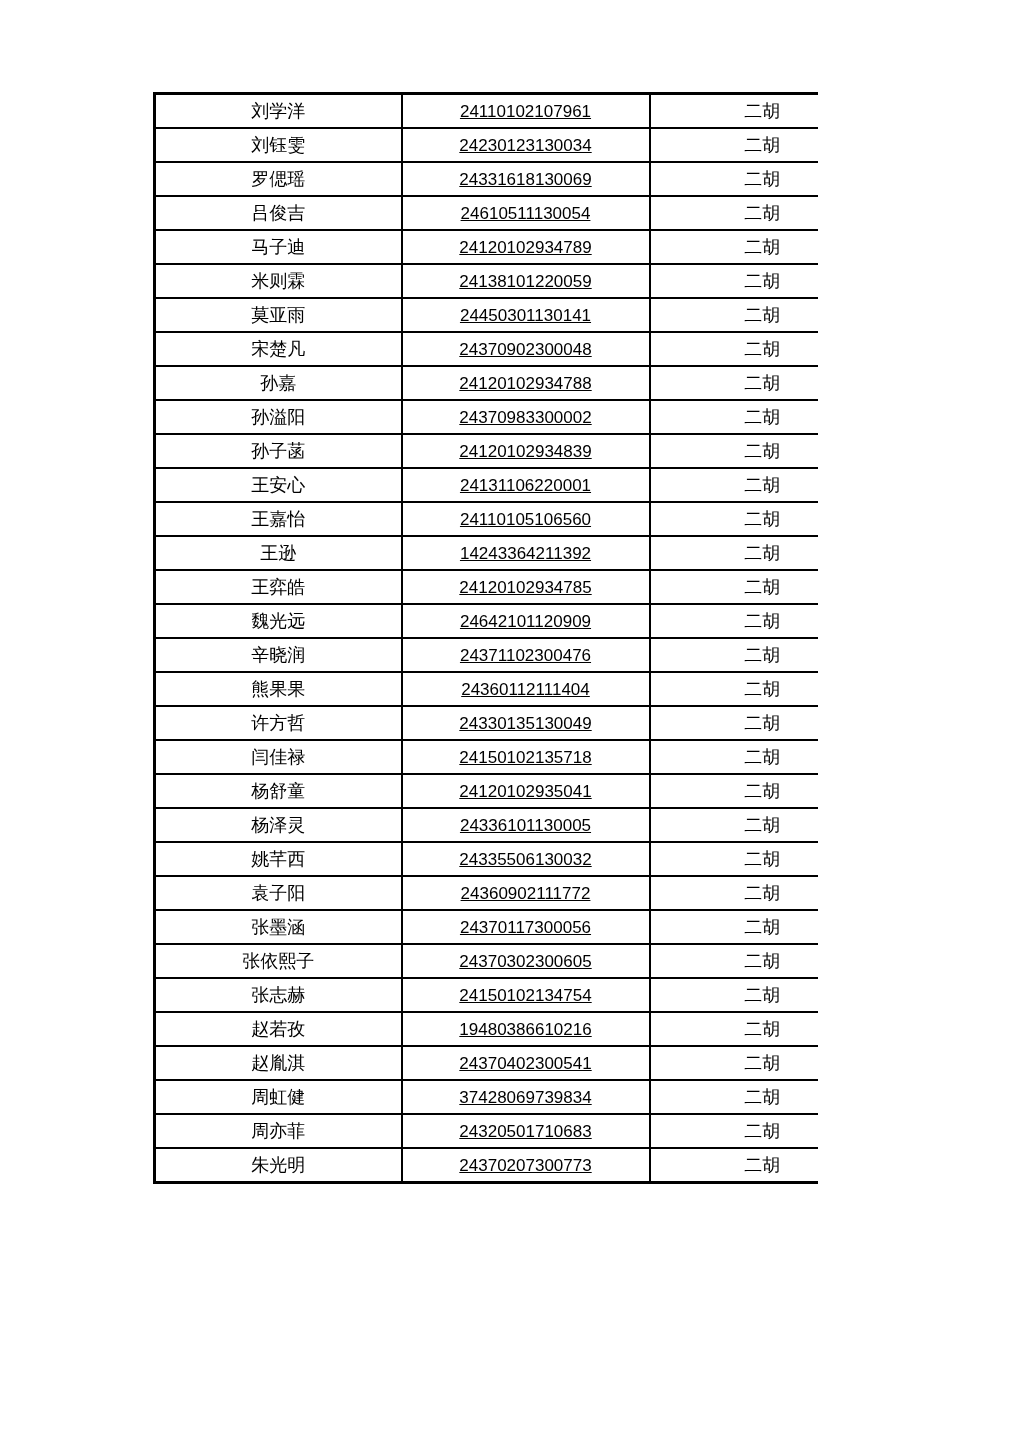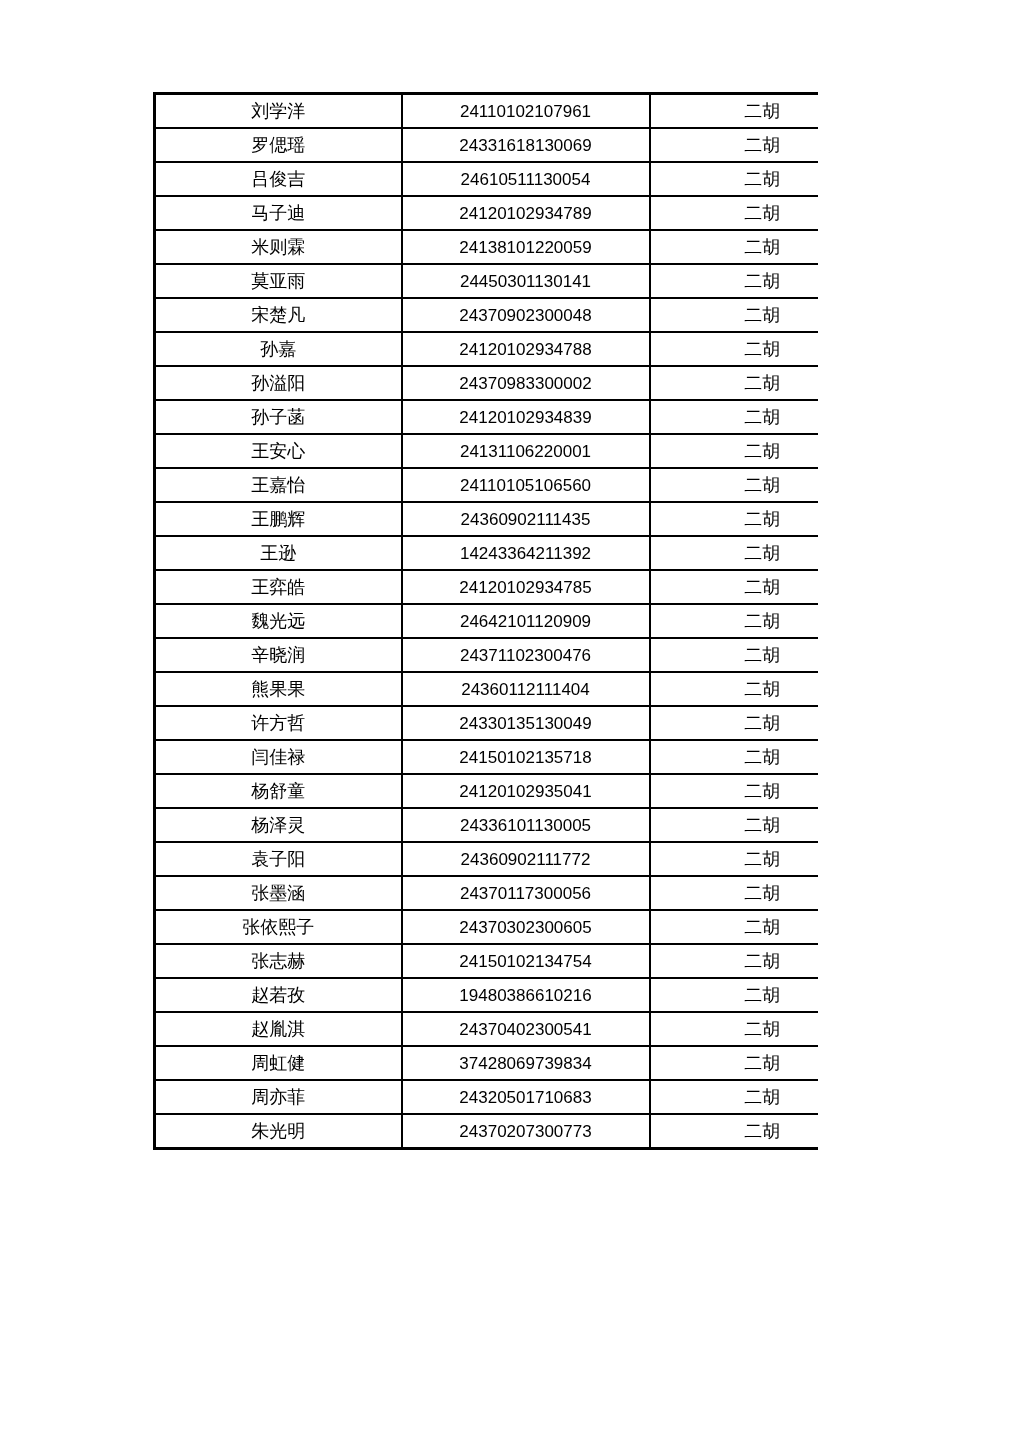--- a/index.html
+++ b/index.html
@@ -33,38 +33,44 @@
     vertical-align: middle;
     font-size: 18px;
     line-height: 1;
     color: #000000;
     white-space: nowrap;
     overflow: hidden;
   }
   table.roster td.num {
     font-size: 17px;
     letter-spacing: 0px;
+    text-decoration: underline;
   }
 </style>
 </head>
 <body>
 
 <div class="page">
   <table class="roster">
     <colgroup>
       <col style="width:247px">
       <col style="width:248px">
       <col style="width:226px">
     </colgroup>
     <tbody id="roster-body">
       <tr>
         <td class="cell name">刘学洋</td>
         <td class="cell num">24110102107961</td>
         <td class="cell inst">二胡</td>
       </tr>
+    <tr>
+        <td class="cell name">刘钰雯</td>
+        <td class="cell num">24230123130034</td>
+        <td class="cell inst">二胡</td>
+      </tr>
         <tr>
         <td class="cell name">罗偲瑶</td>
         <td class="cell num">24331618130069</td>
         <td class="cell inst">二胡</td>
       </tr>
         <tr>
         <td class="cell name">吕俊吉</td>
         <td class="cell num">24610511130054</td>
         <td class="cell inst">二胡</td>
       </tr>
@@ -107,25 +113,20 @@
         <td class="cell name">王安心</td>
         <td class="cell num">24131106220001</td>
         <td class="cell inst">二胡</td>
       </tr>
         <tr>
         <td class="cell name">王嘉怡</td>
         <td class="cell num">24110105106560</td>
         <td class="cell inst">二胡</td>
       </tr>
         <tr>
-        <td class="cell name">王鹏辉</td>
-        <td class="cell num">24360902111435</td>
-        <td class="cell inst">二胡</td>
-      </tr>
-        <tr>
         <td class="cell name">王逊</td>
         <td class="cell num">14243364211392</td>
         <td class="cell inst">二胡</td>
       </tr>
         <tr>
         <td class="cell name">王弈皓</td>
         <td class="cell num">24120102934785</td>
         <td class="cell inst">二胡</td>
       </tr>
         <tr>
@@ -154,20 +155,25 @@
         <td class="cell inst">二胡</td>
       </tr>
         <tr>
         <td class="cell name">杨舒童</td>
         <td class="cell num">24120102935041</td>
         <td class="cell inst">二胡</td>
       </tr>
         <tr>
         <td class="cell name">杨泽灵</td>
         <td class="cell num">24336101130005</td>
+        <td class="cell inst">二胡</td>
+      </tr>
+        <tr>
+        <td class="cell name">姚芊西</td>
+        <td class="cell num">24335506130032</td>
         <td class="cell inst">二胡</td>
       </tr>
         <tr>
         <td class="cell name">袁子阳</td>
         <td class="cell num">24360902111772</td>
         <td class="cell inst">二胡</td>
       </tr>
         <tr>
         <td class="cell name">张墨涵</td>
         <td class="cell num">24370117300056</td>

